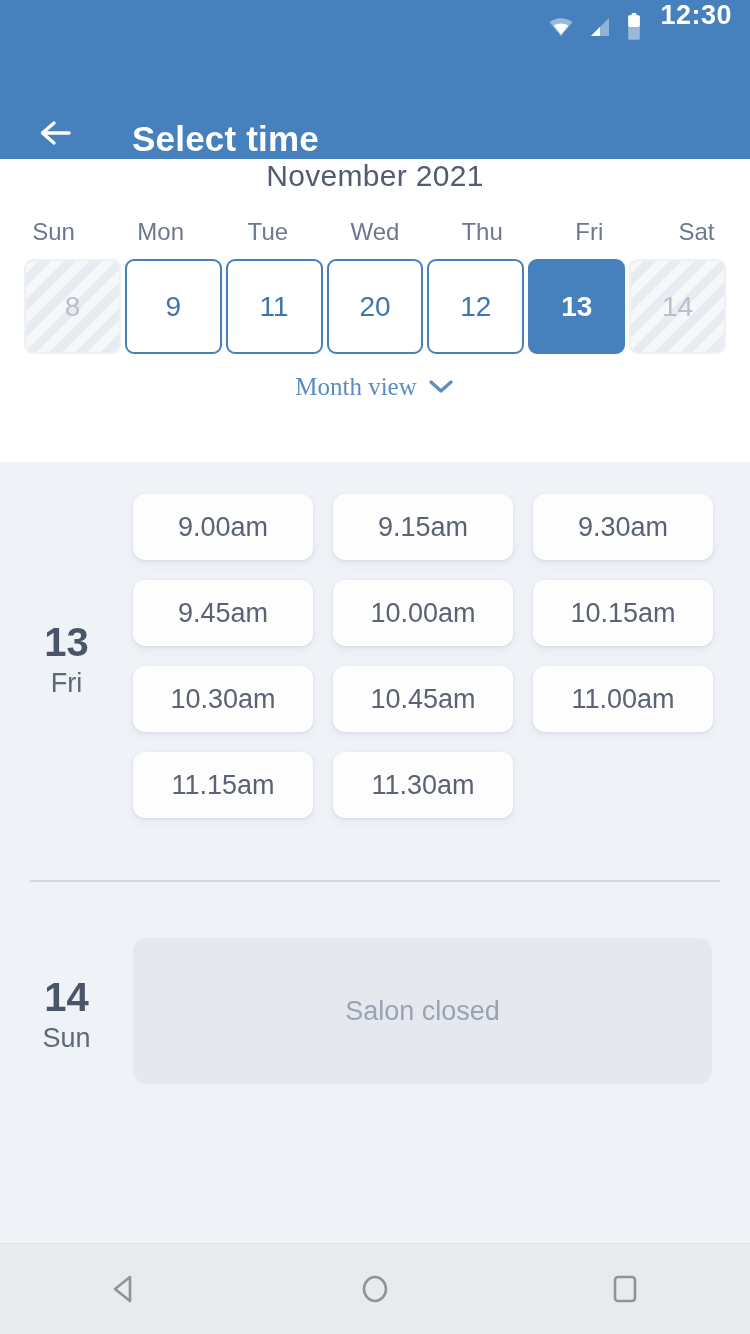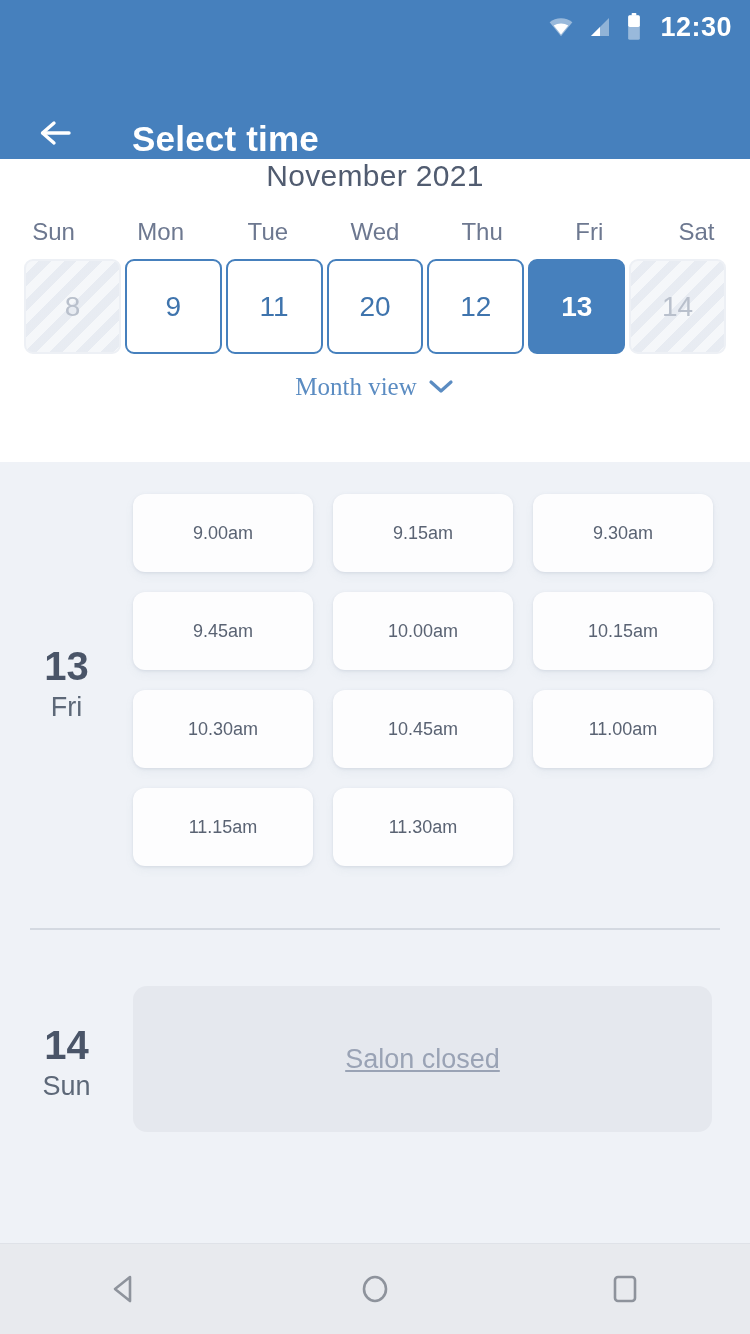--- a/index.html
+++ b/index.html
@@ -10,21 +10,21 @@
   }
   #screen {
     position:relative; width:750px; height:1334px;
     display:flex; flex-direction:column;
     background:#eff2f7;
   }
 
   
   .statusbar {
     height:54px; flex:0 0 54px; background:#4680bd;
-    display:flex; align-items:center; justify-content:flex-end;
+    display:flex; justify-content:flex-end;
     padding-right:18px; gap:14px;
   }
   .sb-icon { display:flex; align-items:center; }
   .sb-time {
     color:#ffffff; font-size:27px; font-weight:bold;
     letter-spacing:0.5px; margin-left:4px;
   }
 
   
   .appbar {
@@ -108,39 +108,39 @@
     line-height:1.1;
   }
   .day-label-dow {
     font-size:27px; color:#5d6878; margin-top:4px;
   }
   .slots {
     flex:1 1 auto; display:flex; flex-wrap:wrap;
     gap:20px 20px; align-content:flex-start;
   }
   .slot {
-    width:180px; height:78px; background:#fdfdfe;
+    width:180px; height:66px; background:#fdfdfe;
     border-radius:12px; display:flex;
     align-items:center; justify-content:center;
-    font-size:18px; color:#5a6373; cursor:pointer;
+    font-size:27px; color:#5a6373; cursor:pointer;
     box-shadow:0 1px 3px rgba(120,135,160,0.18),
                0 4px 10px rgba(120,135,160,0.07);
   }
   .divider {
     height:2px; background:#d4d9e1;
     margin:62px 30px 0 30px;
   }
   .closed-group {
     display:flex; margin-top:56px;
   }
   .closed-panel {
     flex:1 1 auto; margin-right:38px; height:146px;
     background:#e5e8ee; border-radius:14px;
     display:flex; align-items:center; justify-content:center;
-    font-size:27px; color:#9aa3b5;text-decoration:underline;
+    font-size:27px; color:#9aa3b5;
   }
 
   
   .navbar {
     flex:0 0 90px; background:#e8eaee;
     display:flex; align-items:center; justify-content:space-around;
     border-top:1px solid #dfe2e8;
   }
   .nav-btn {
     width:90px; height:90px; display:flex;

